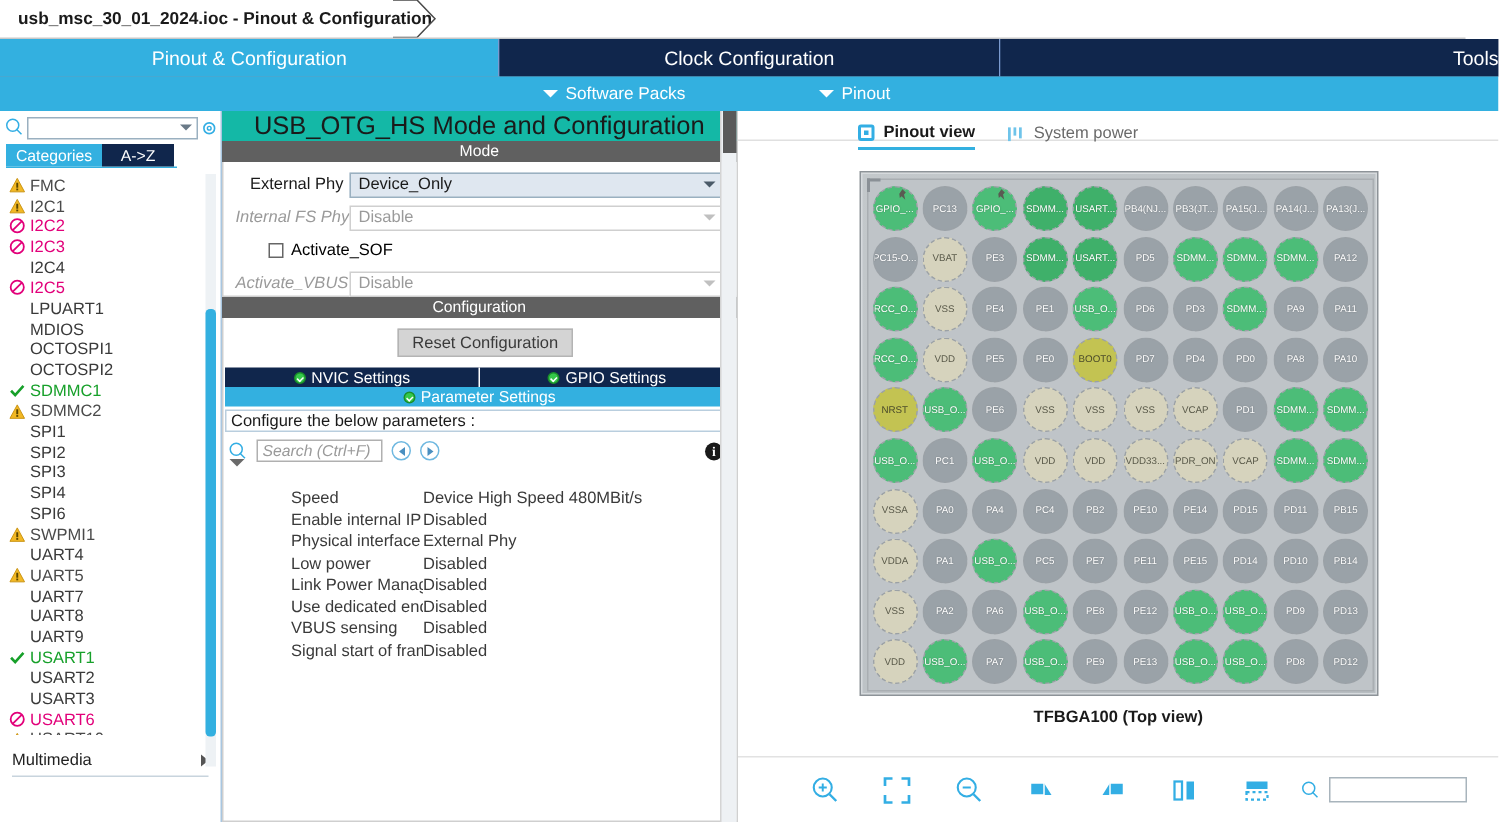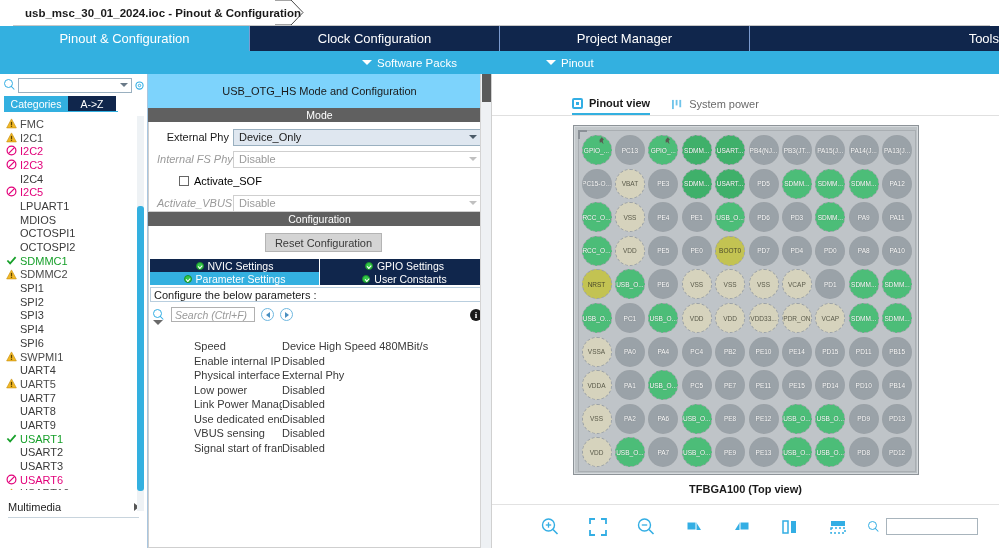--- a/index.html
+++ b/index.html
@@ -9,21 +9,20 @@
     font-size: 11px;
     background: #ffffff;
     overflow: hidden;
   }
   
   #titlebar {
     height: 26px; width: 977px;
     background: #ffffff;
     border-bottom: 1px solid #c8c8c8;
     position: relative;
-    margin-left: 13px;
   }
   #title-chip {
     position: absolute; left: 0; top: 0;
     height: 25px;
     display: flex; align-items: center;
     padding: 0 10px 0 12px;
     font-weight: bold; font-size: 11.5px; color: #1a1a1a;
     white-space: nowrap;
   }
   #title-arrow {
@@ -178,24 +177,24 @@
   }
   
   #midpanel {
     width: 344px; height: 474px;
     background: #ffffff;
     display: flex; flex-direction: column;
     position: relative;
     border-right: 1px solid #d0d0d0;
   }
   #mid-title {
-    height: 34px;
+    height: 20px;
     display: flex; align-items: center; justify-content: center;
-    font-size: 11px; color: #1a1a1a;
-    background: #7dd3fc;
+    font-size: 17px; color: #1a1a1a;
+    background: #14b8a6;
   }
   .sect-header {
     height: 14px; background: #606060; color: #ffffff;
     display: flex; align-items: center; justify-content: center;
     font-size: 10.5px;
   }
   #mode-body {
     border: 1px solid #cfcfcf; border-top: none;
     padding: 6px 8px 8px 8px;
     background: #ffffff;
@@ -328,21 +327,21 @@
     width: 9px; height: 28px; background: #5a5a5a;
   }
   
   #rightpanel {
     flex: 1; height: 474px;
     background: #ffffff;
     position: relative;
     display: flex; flex-direction: column;
   }
   #view-tabs {
-    height: 42px; display: flex; align-items: flex-end;
+    height: 20px; display: flex; align-items: flex-start;
     gap: 22px; padding-left: 80px;
     border-bottom: 1px solid #e0e0e0;
   }
   .view-tab {
     display: flex; align-items: center; gap: 6px;
     font-size: 11px; cursor: pointer;
     height: 26px; padding-top: 4px;
   }
   .view-tab.active { color: #1a1a1a; font-weight: bold; border-bottom: 2px solid #33b0e0; }
   .view-tab.inactive { color: #6a6a6a; }
@@ -429,23 +428,20 @@
     <path d="M0,0 L16,0 L28,12.5 L16,25 L0,25" fill="none" stroke="#4a4a4a" stroke-width="1"></path>
   </svg>
 </div>
 
 <div id="navbar">
   <div class="nav-tab active">
     <span>Pinout &amp; Configuration</span>
   </div>
   <div class="nav-tab">
     <span>Clock Configuration</span>
-  </div>
-  <div class="nav-tab">
-    <span>Project Manager</span>
   </div>
   <div class="nav-tab">
     <span>Tools</span>
   </div>
 </div>
 
 <div id="subbar">
   <div class="subbar-item" id="sb-packs">
     <span class="chev-d"></span>
     <span>Software Packs</span>
@@ -678,24 +674,20 @@
         </div>
         <div class="cfg-tab">
           <span class="gdot"></span>
           <span>GPIO Settings</span>
         </div>
       </div>
       <div class="tab-row">
         <div class="cfg-tab active">
           <span class="gdot"></span>
           <span>Parameter Settings</span>
-        </div>
-        <div class="cfg-tab">
-          <span class="gdot"></span>
-          <span>User Constants</span>
         </div>
       </div>
       <div id="cfg-hint">
         <span>Configure the below parameters :</span>
       </div>
       <div id="param-search-row">
         <span class="mag"></span>
         <div id="param-search-box">
           <span>Search (Ctrl+F)</span>
         </div>

